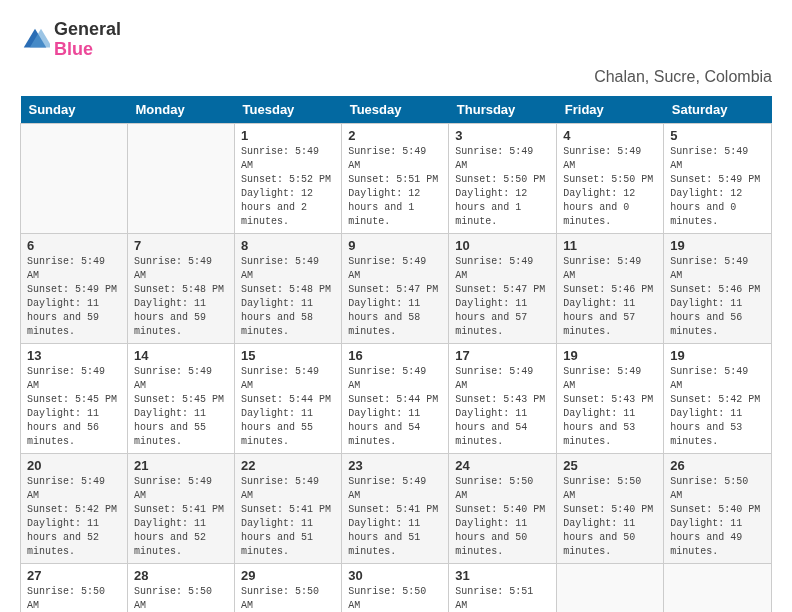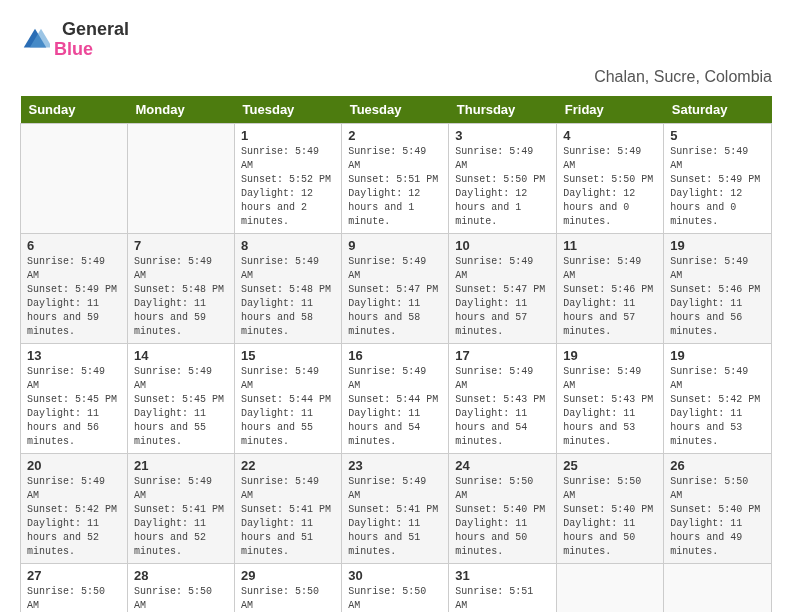--- a/index.html
+++ b/index.html
@@ -20,21 +20,21 @@
       display: flex;
       align-items: center;
     }
     .logo-text {
       display: flex;
       flex-direction: column;
       font-size: 18px;
       font-weight: bold;
       line-height: 1.1;
     }
-    .logo-general { color: #333; margin-left: 8px; }
+    .logo-general { color: #333; }
     .logo-blue { color: #ec4899; }
     .logo-icon {
       width: 30px;
       height: 30px;
       margin-right: 4px;
     }
     .title-block {
       text-align: right;
     }
     .month-title {
@@ -46,21 +46,21 @@
       font-size: 16px;
       color: #555;
       margin-top: 48px;
     }
     table {
       width: 100%;
       border-collapse: collapse;
       font-size: 11px;
     }
     thead tr th {
-      background-color: #4d7c0f;
+      background-color: #0369a1;
       color: #fff;
       text-align: left;
       padding: 6px 8px;
       font-size: 13px;
       font-weight: bold;
     }
     tbody tr td {
       border: 1px solid #ccc;
       vertical-align: top;
       padding: 4px 6px;

